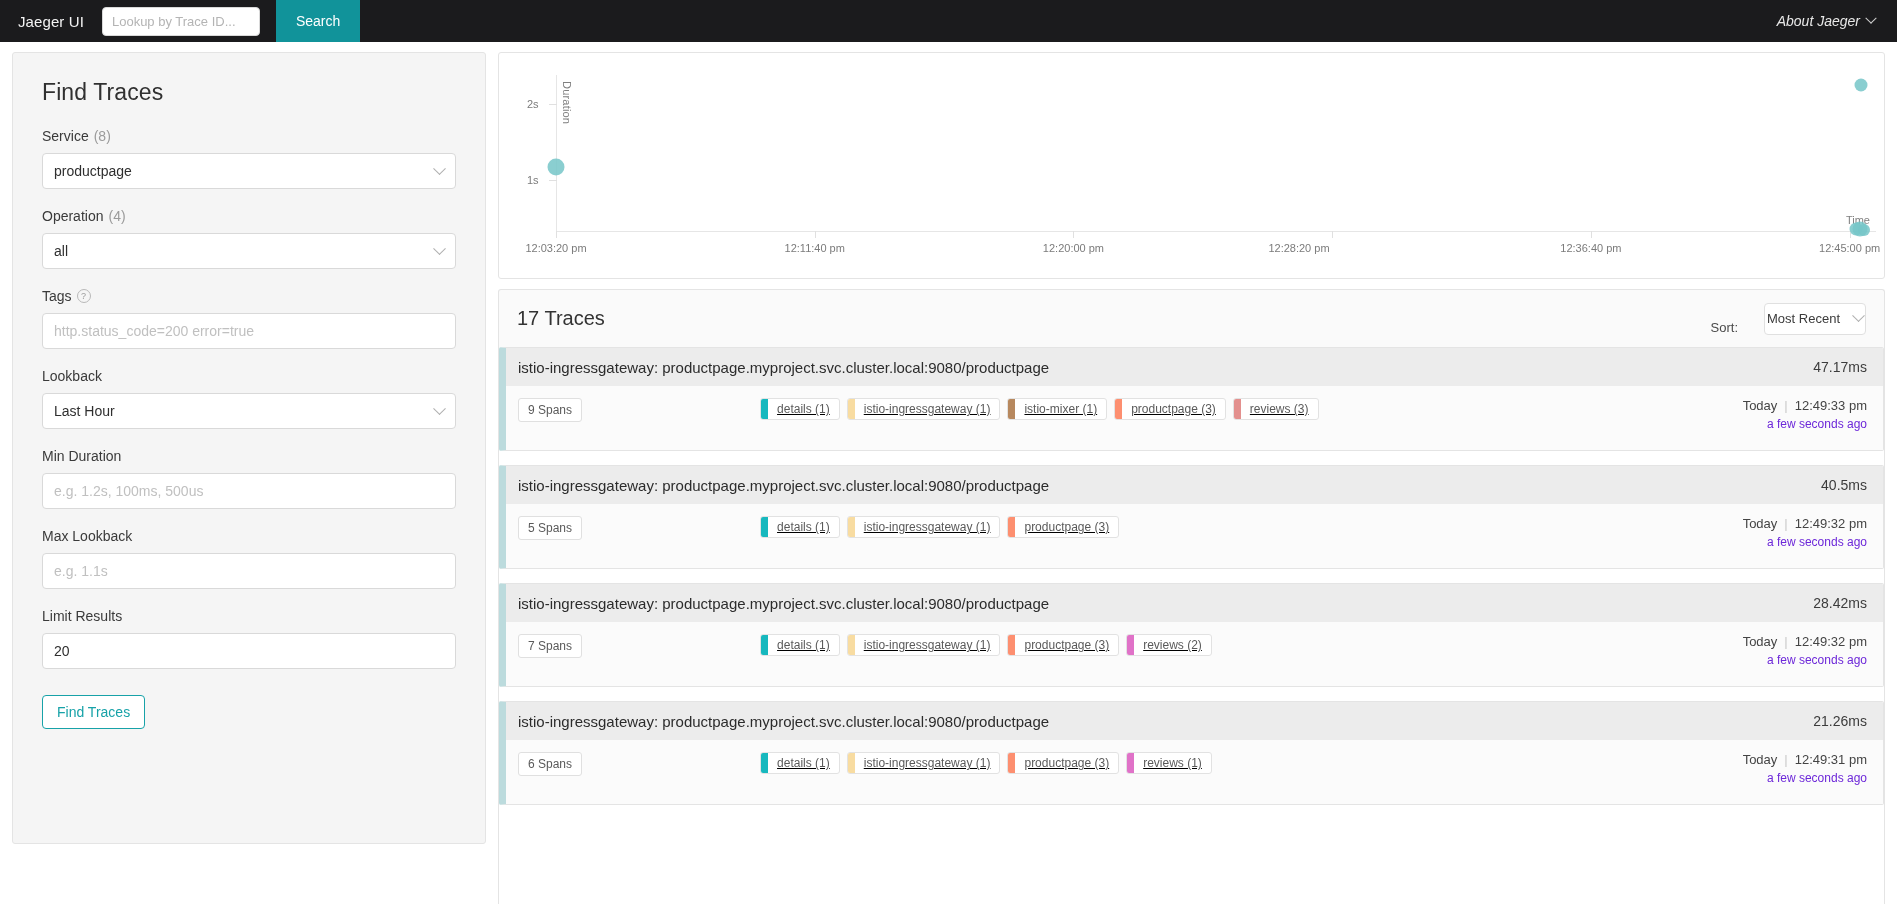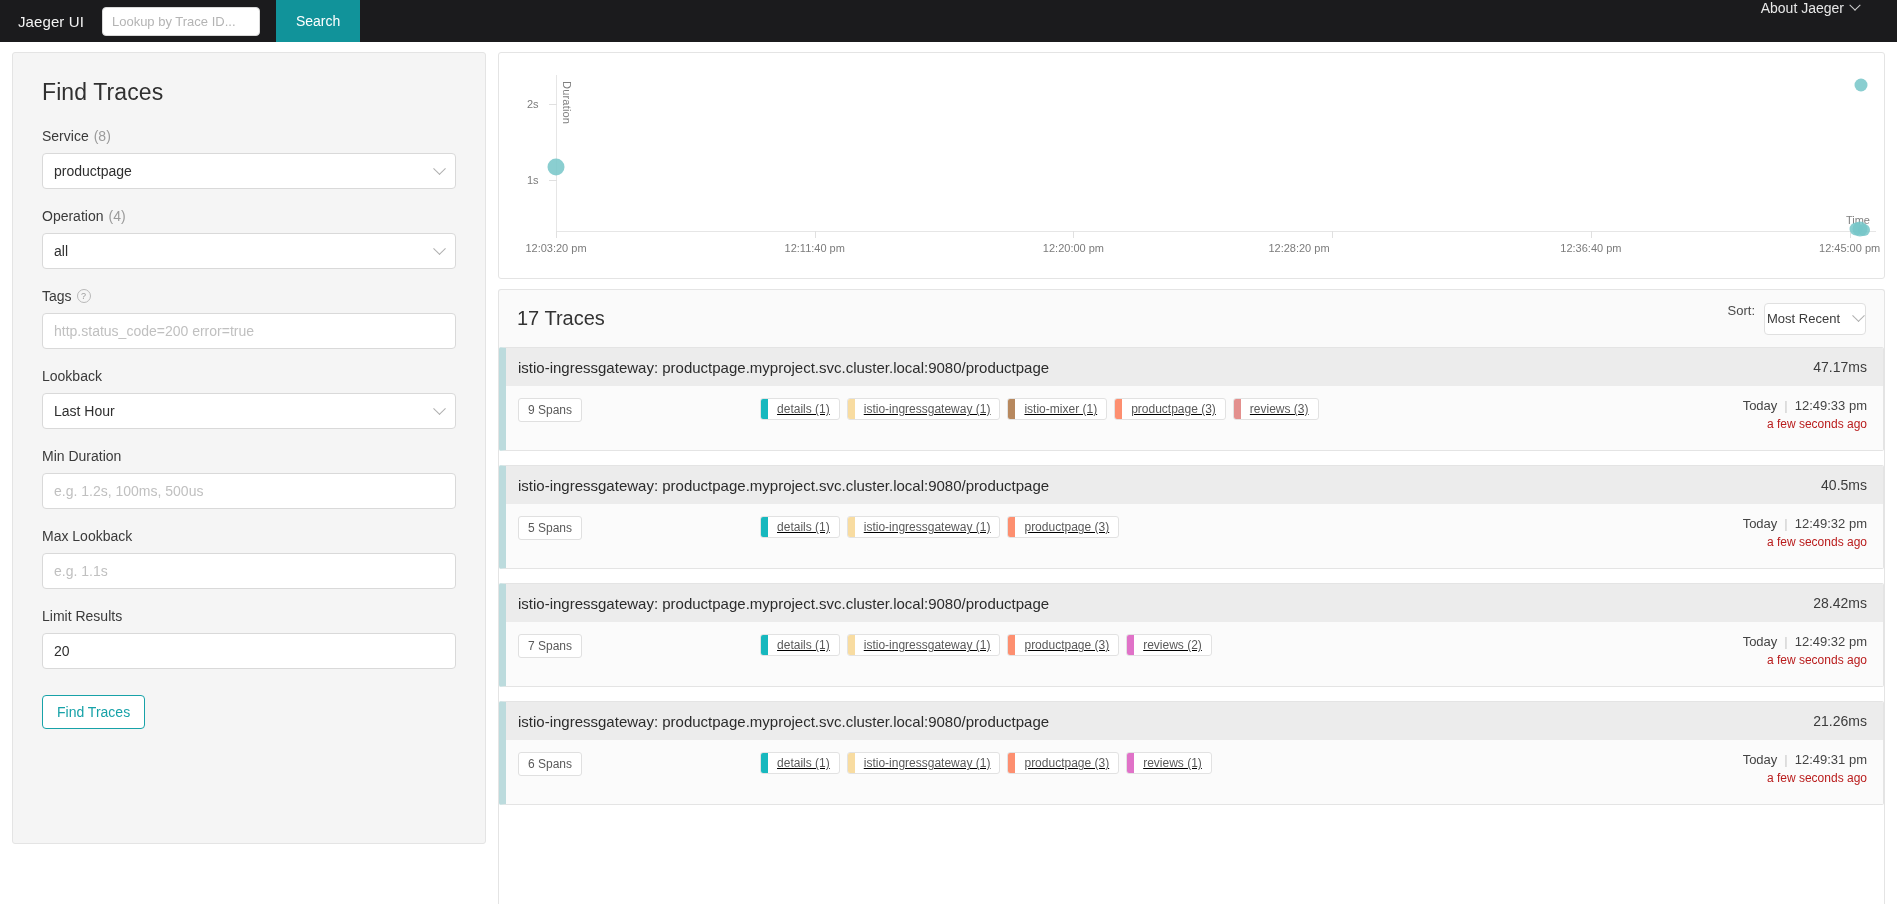--- a/index.html
+++ b/index.html
@@ -52,22 +52,23 @@
     font-size: 14px;
     padding: 0 20px;
     margin-left: 16px;
     cursor: pointer;
     display: flex; align-items: center;
     font-family: "Liberation Sans", sans-serif;
     height: 42px;
   }
   .nav-right {
     margin-left: auto;
-    display: flex; align-items: flex-start;
-    padding-right: 38px;
+    display: flex; align-items: center;
+    padding-right: 22px;
+    font-style: italic;
   }
   .about-jaeger {
     color: #e8e8e8;
     font-size: 14px;
     display: flex; align-items: center;
     gap: 7px;
     cursor: pointer;
     white-space: nowrap;
   }
   .caret {
@@ -241,21 +242,21 @@
     display: flex; align-items: center;
     padding: 0 18px;
   }
   .results-count {
     font-size: 20px;
     color: #333;
     font-weight: 400;
   }
   .sort-wrap {
     margin-left: auto;
-    display: flex; align-items: flex-start; gap: 9px;
+    display: flex; align-items: flex-end; gap: 26px;
     font-size: 13px; color: #4a4a4a;
   }
   .sort-select {
     border: 1px solid #e0e0e0;
     background: #fff;
     border-radius: 4px;
     height: 32px;
     padding: 0 2px;
     display: flex; align-items: center; gap: 8px;
     font-size: 13px; color: #3b3b3b;
@@ -335,21 +336,21 @@
     margin-left: auto;
     text-align: right;
     padding-left: 18px;
   }
   .time-main {
     font-size: 13px; color: #444;
     white-space: nowrap;
   }
   .time-sep { color: #c9c9c9; margin: 0 7px; }
   .time-rel {
-    font-size: 12px; color: #b91c1c;
+    font-size: 12px; color: #6d28d9;
     margin-top: 4px;
   }
 </style>
 </head>
 <body>
 
 <div class="topnav">
   <div class="brand">Jaeger UI</div>
   <div class="traceid-wrap">
     <input class="traceid-input" type="text" placeholder="Lookup by Trace ID..." style="">

